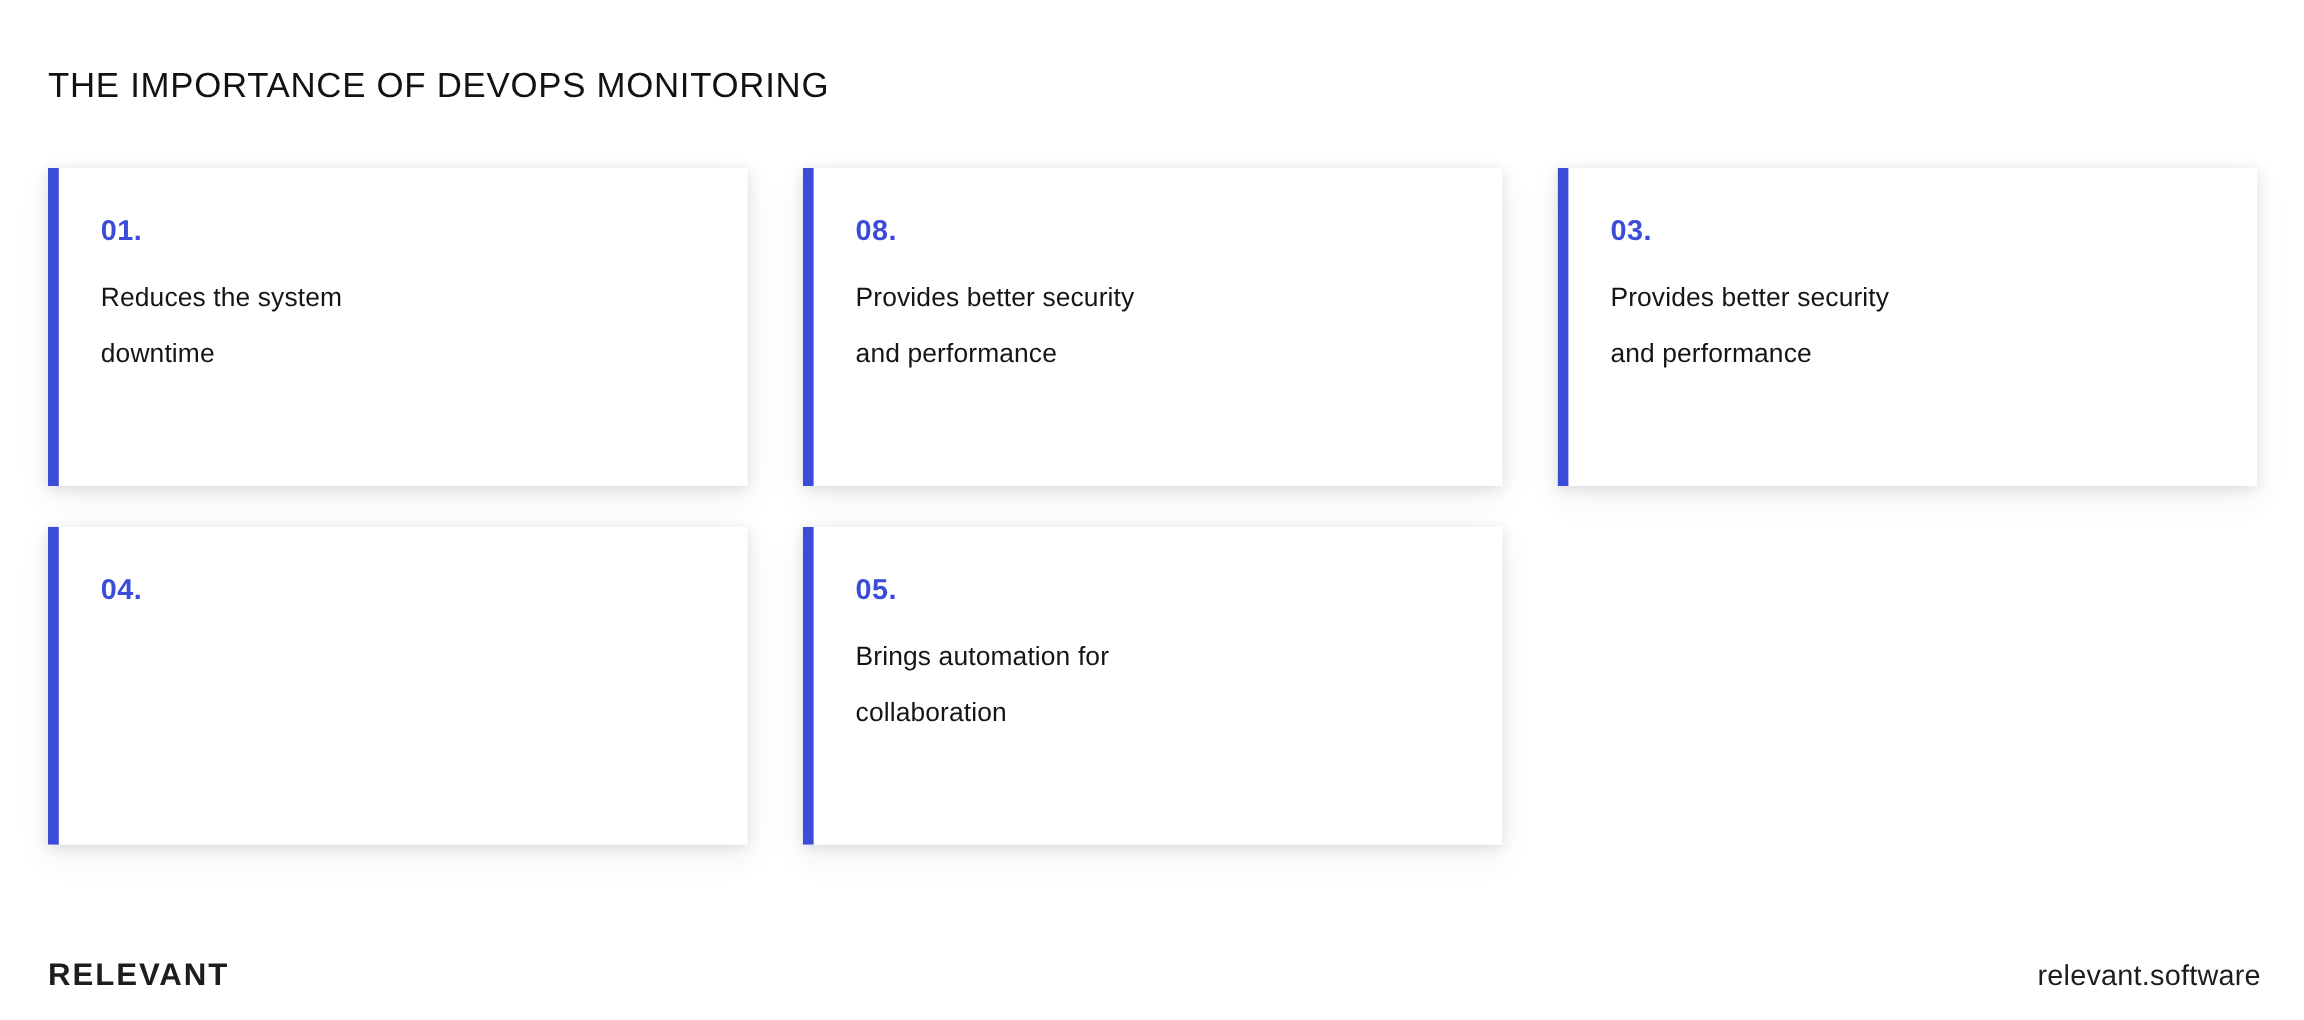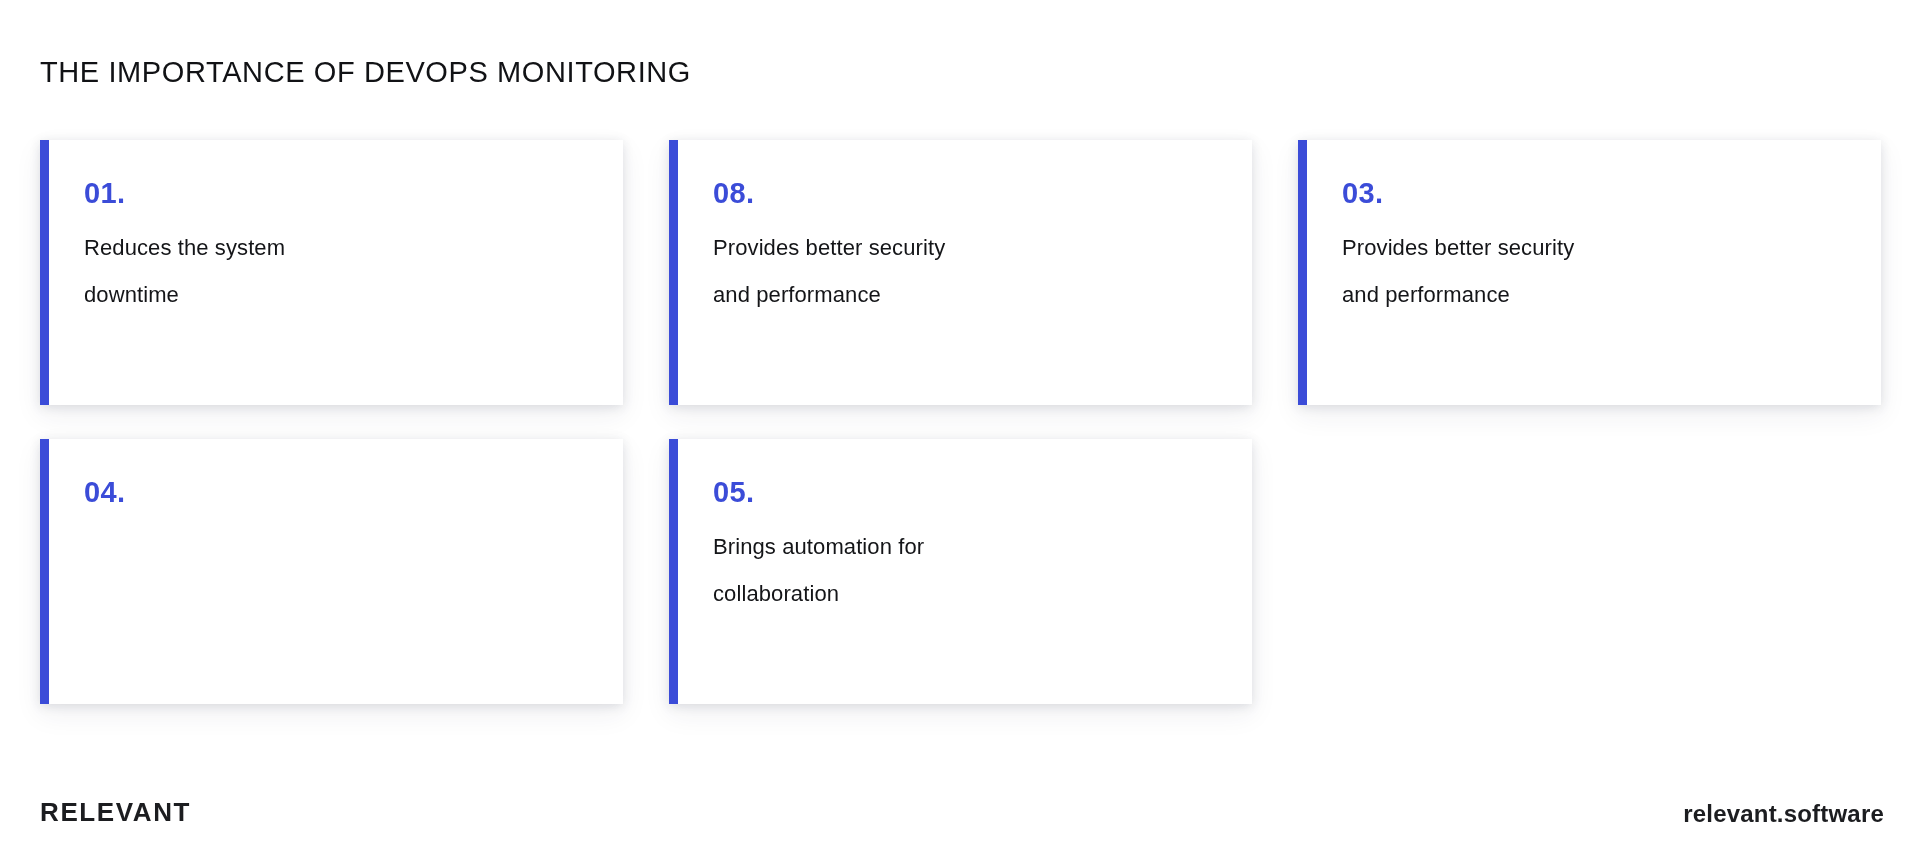--- a/index.html
+++ b/index.html
@@ -62,21 +62,21 @@
   .card-accent {
     position: absolute;
     left: 0;
     top: 0;
     bottom: 0;
     width: 9px;
     background: #3B4CD8;
   }
 
   .card-number {
-    font-size: 29px;
+    font-size: 24px;
     line-height: 34px;
     font-weight: 700;
     color: #3B4CD8;
     letter-spacing: 0.4px;
     margin: 0 0 14px 0;
   }
 
   .card-text {
     font-size: 22px;
     line-height: 47px;
@@ -97,21 +97,21 @@
     letter-spacing: 1.6px;
     color: #1c1d20;
     text-transform: uppercase;
   }
 
   .footer-url {
     position: absolute;
     right: 36px;
     bottom: 22px;
     font-size: 24px;
-    font-weight: 700;
+    font-weight: 400;
     letter-spacing: 0.2px;
     color: #1c1d20;
   }
 </style>
 </head>
 <body>
 
 <div class="slide">
 
   <h1 class="page-title">THE IMPORTANCE OF DEVOPS MONITORING</h1>

